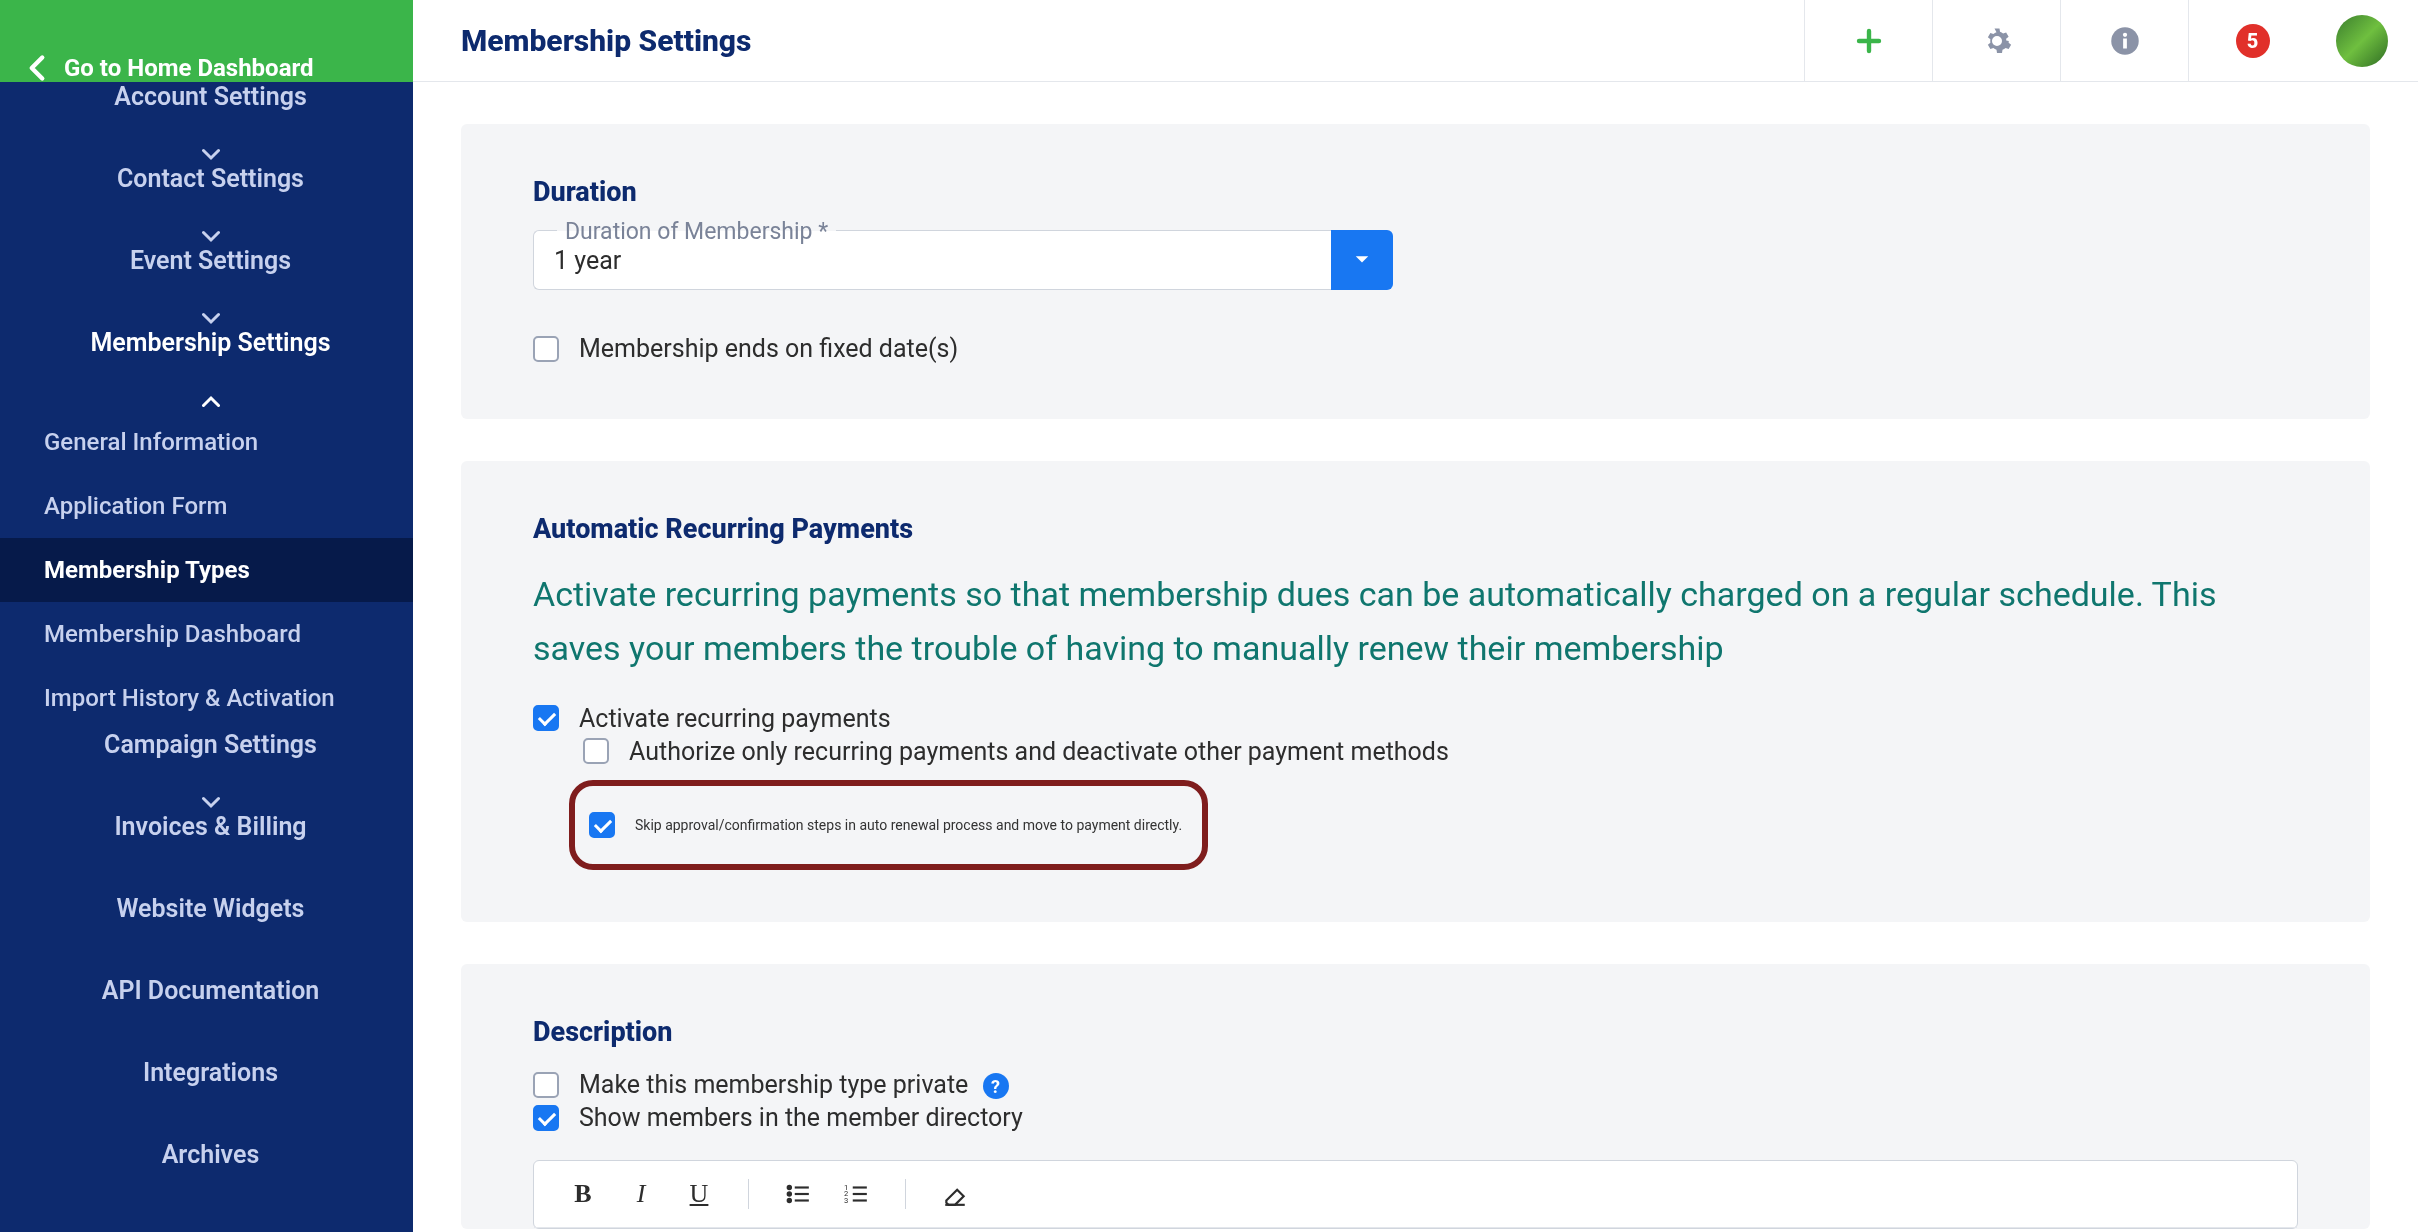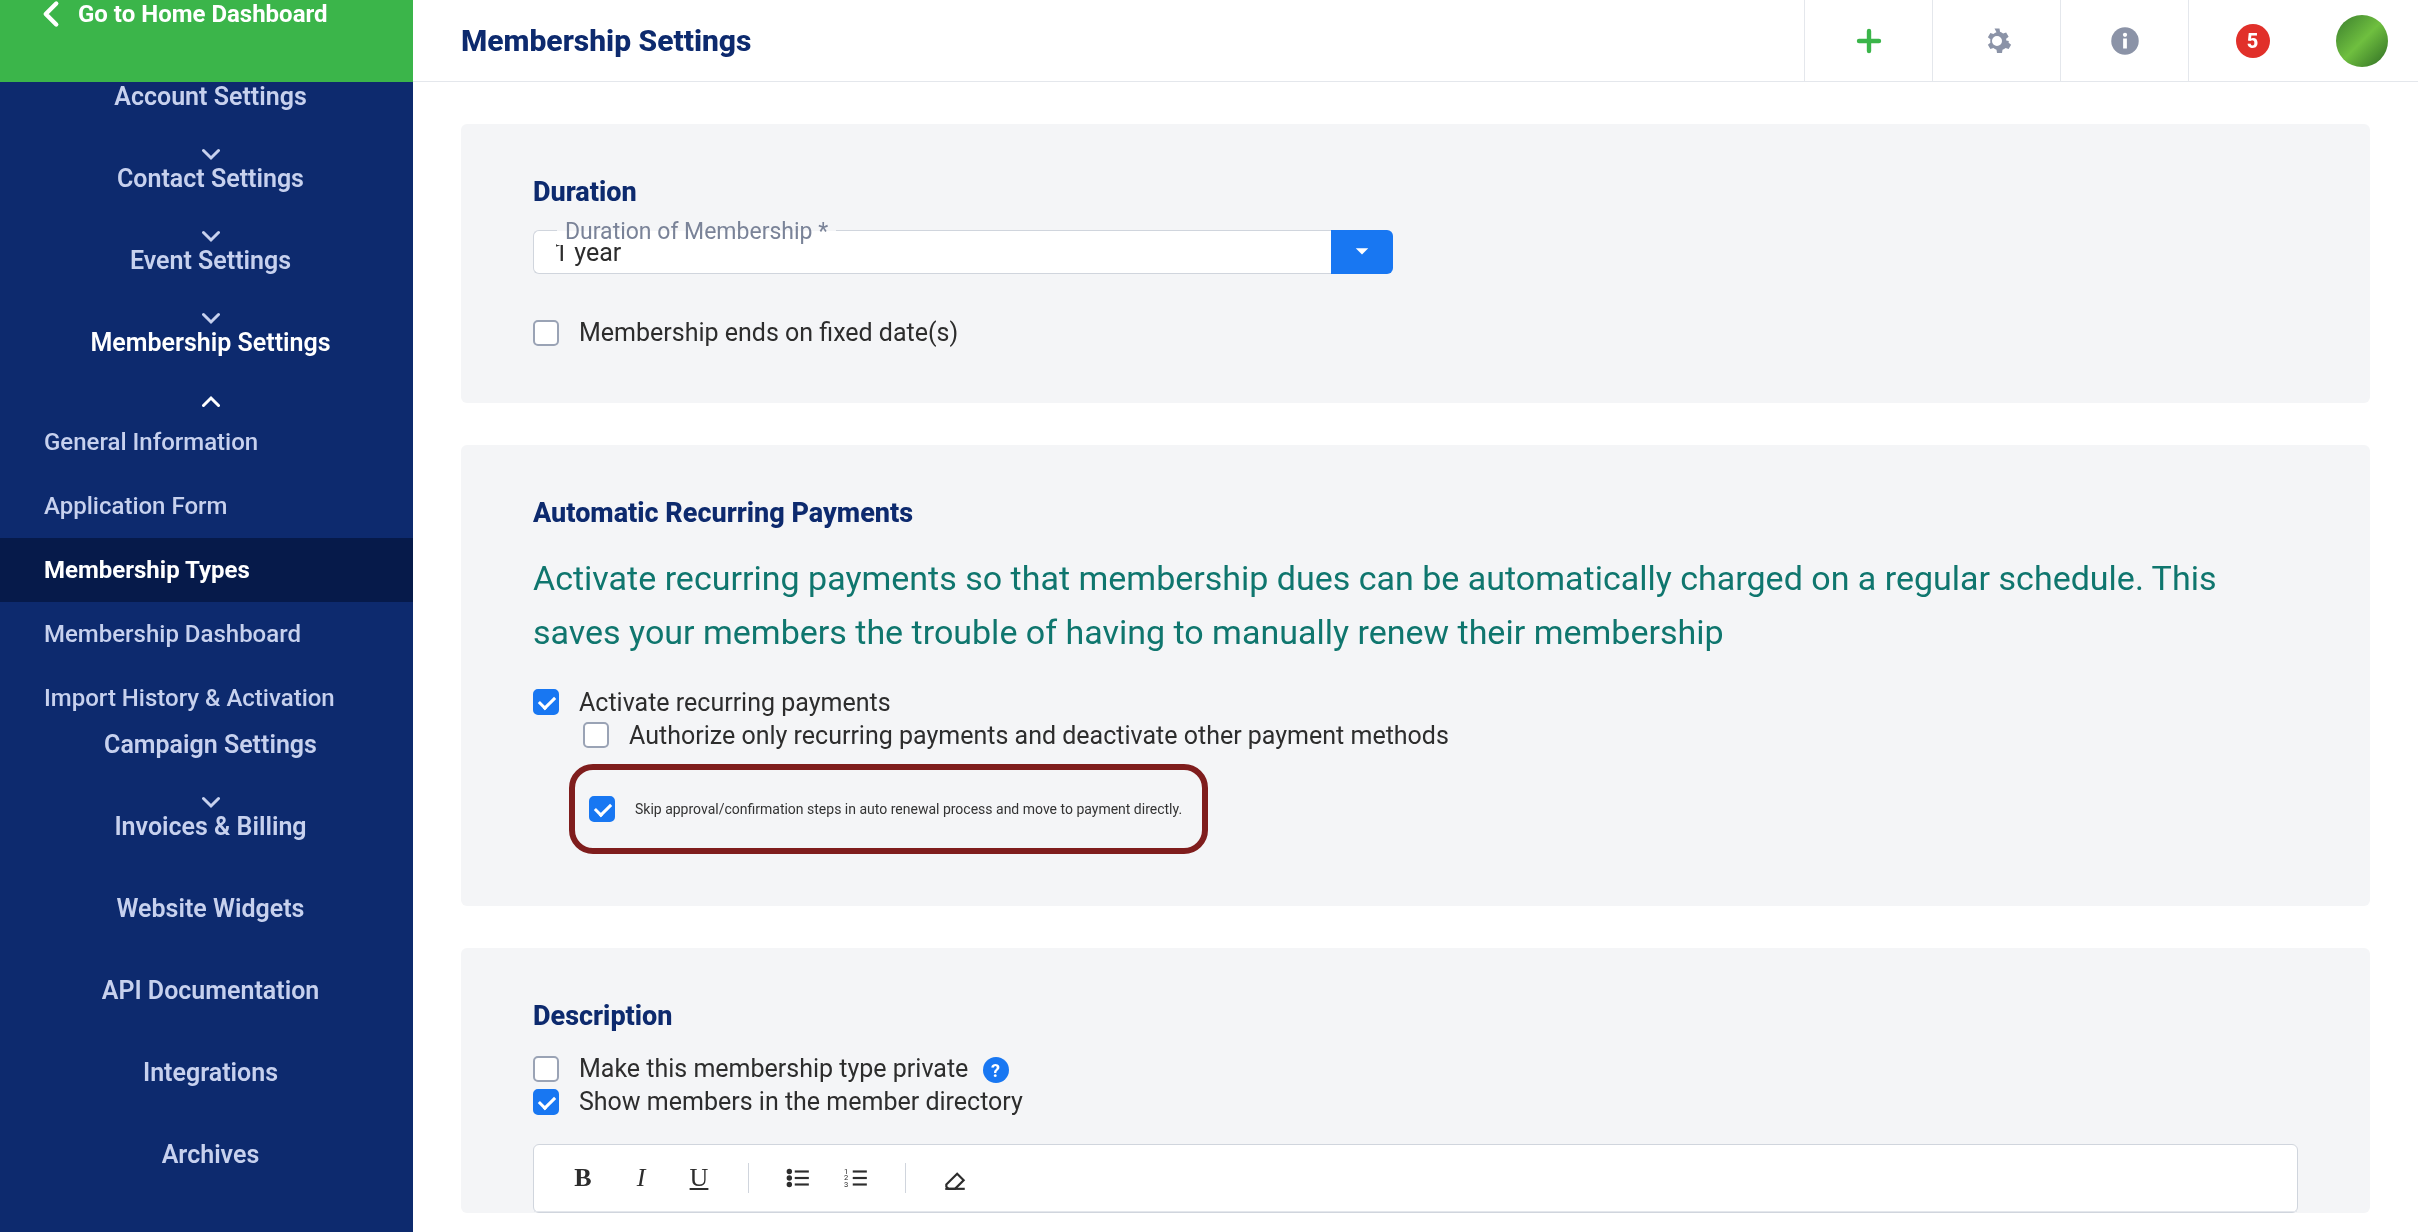--- a/index.html
+++ b/index.html
@@ -33,23 +33,23 @@
     display: flex;
     flex-direction: column;
     min-width: 0;
   }
 
   
   .home-btn {
     background: #3bb54a;
     color: #fff;
     display: flex;
-    align-items: flex-start;
+    align-items: flex-end;
     gap: 18px;
-    padding: 0 42px;
+    padding: 0 28px;
     height: 82px;
     font-size: 24px;
     font-weight: 700;
     cursor: pointer;
   }
   .home-btn svg { width: 18px; height: 28px; }
 
   
   .side-item {
     display: flex;
@@ -174,21 +174,21 @@
     position: absolute;
     top: -12px;
     left: 24px;
     background: linear-gradient(#f4f5f7 50%, #ffffff 50%);
     padding: 0 8px;
     font-size: 23px;
     color: #7a8398;
   }
   .select-box {
     display: flex;
-    height: 44px;
+    height: 60px;
   }
   .select-input {
     flex: 1;
     background: #fff;
     border: 1px solid #d0d5dd;
     border-right: none;
     border-radius: 6px 0 0 6px;
     padding: 0 20px;
     font-size: 25px;
     color: #2d2d2d;

